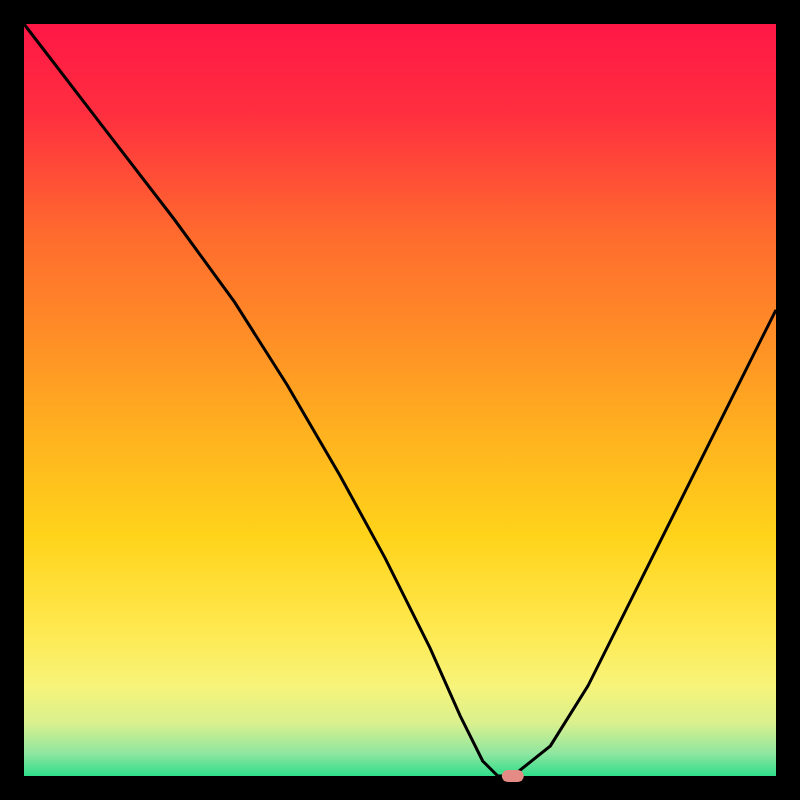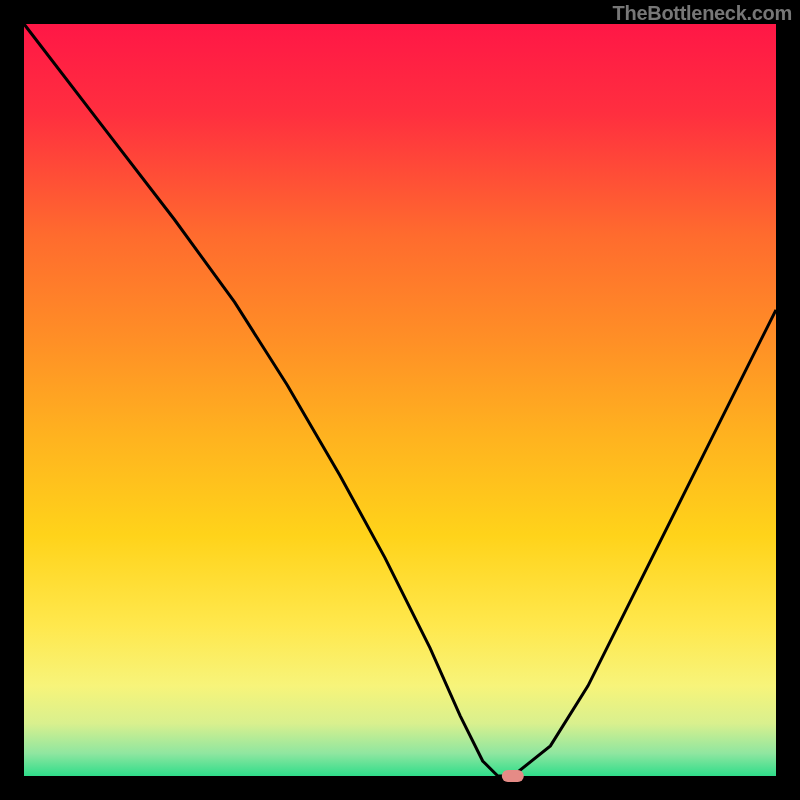--- a/index.html
+++ b/index.html
@@ -45,14 +45,13 @@
           <stop offset="88%" stop-color="#f7f47a"></stop>
           <stop offset="93%" stop-color="#d9f08e"></stop>
           <stop offset="97%" stop-color="#8fe6a0"></stop>
           <stop offset="100%" stop-color="#2fdd8a"></stop>
         </linearGradient>
     </defs>
     <rect id="plot-bg" x="24" y="24" width="752" height="752" fill="url(#bg-grad)"></rect>
     <path id="curve" fill="none" stroke-width="3" d="M 24.0 24.0 L 99.2 121.8 L 174.4 219.5 L 234.6 302.2 L 287.2 385.0 L 339.8 475.2 L 385.0 557.9 L 430.1 648.2 L 460.2 715.8 L 482.7 761.0 L 497.8 776.0 L 512.8 776.0 L 550.4 745.9 L 588.0 685.8 L 625.6 610.6 L 685.8 490.2 L 745.9 369.9 L 776.0 309.8" stroke="#000000"></path>
     <rect id="marker" rx="6" ry="6" x="501.79999999999995" y="770" width="22" height="12" fill="#e58b86"></rect>
   </svg>
-  <div class="watermark">TheBottleneck.com</div>
 </div>
 
 </body></html>

